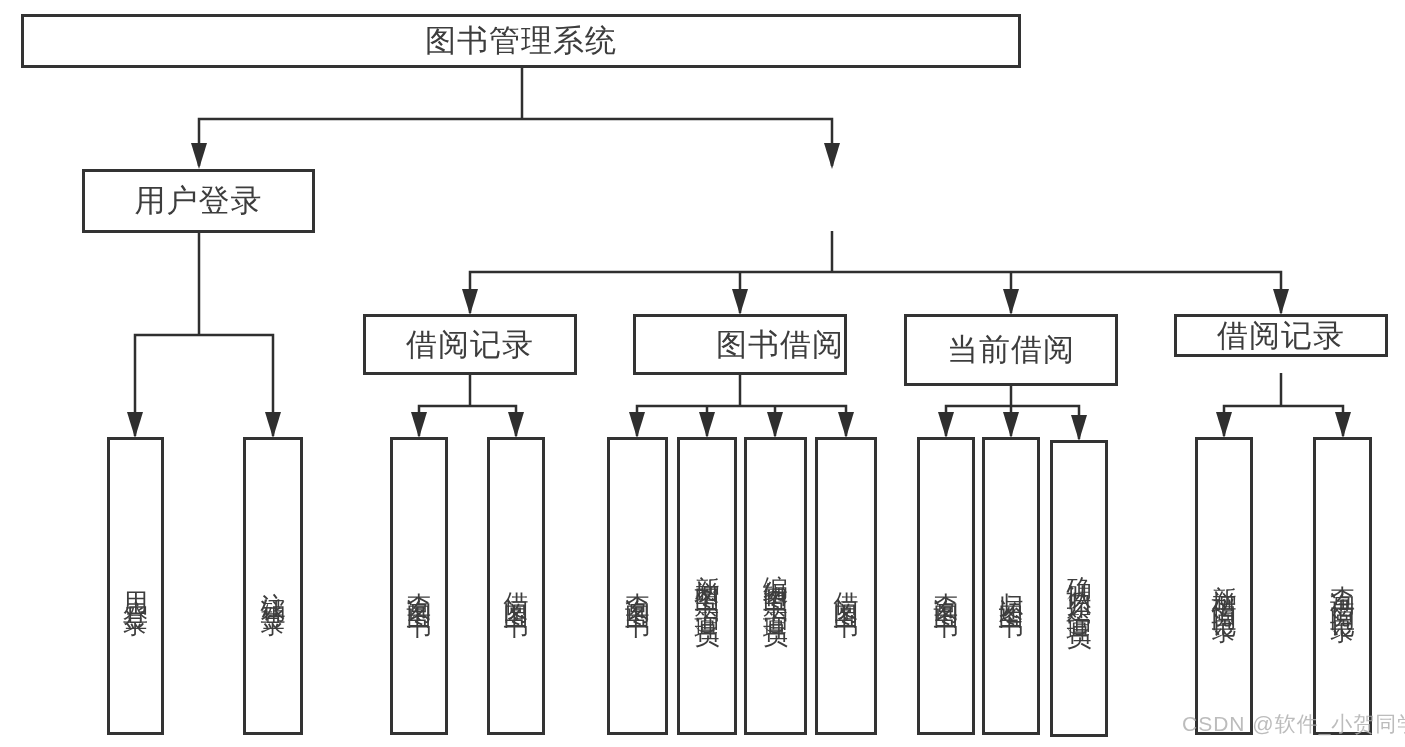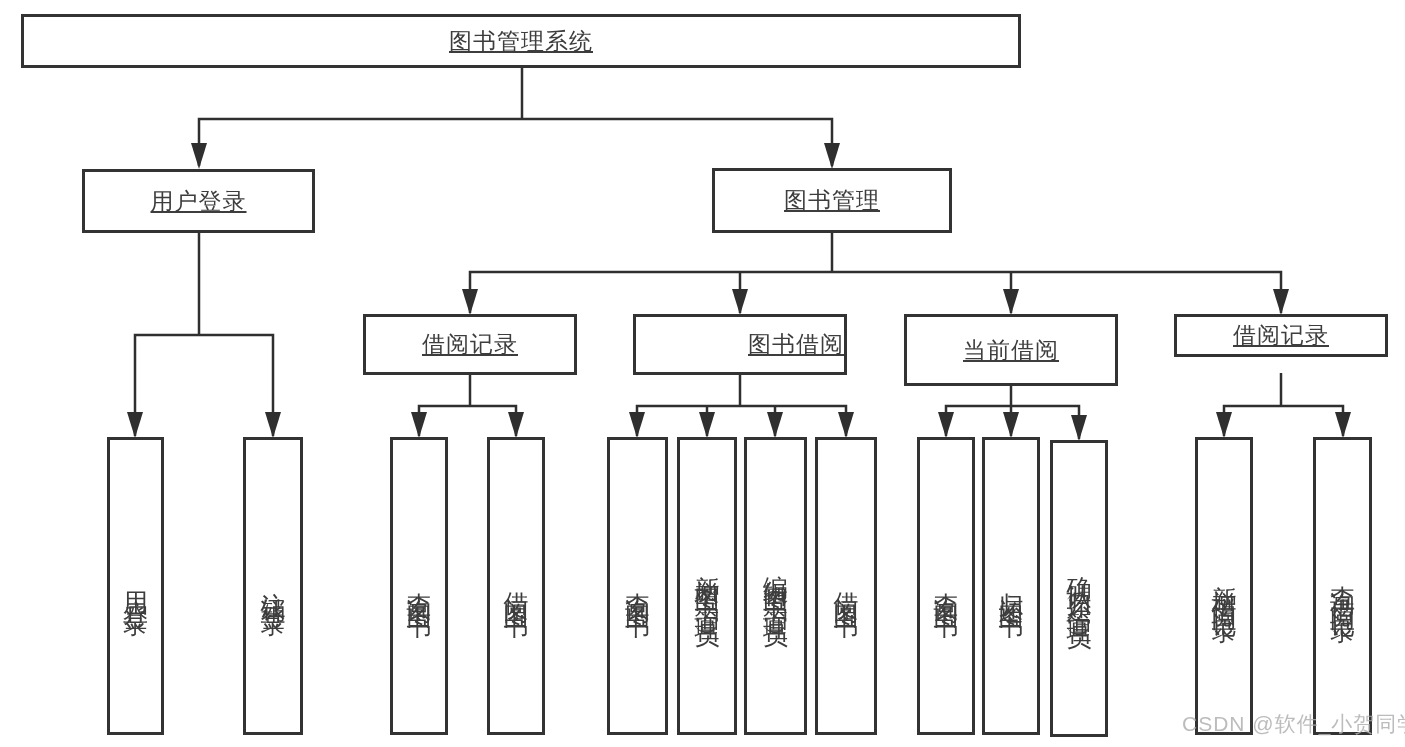--- a/index.html
+++ b/index.html
@@ -28,24 +28,23 @@
     box-sizing: border-box;
     background: #ffffff;
     border: 3px solid #333333;
     color: #3d3d3d;
     display: flex;
     align-items: center;
     justify-content: center;
     z-index: 2;
   }
   .hnode {
-    font-size: 23px;
+    font-size: 31px;
     letter-spacing: 1px;
     white-space: nowrap;
-    text-decoration: underline;
   }
   .vnode {
     font-size: 25px;
   }
   .vnode .vtext {
     writing-mode: vertical-rl;
     text-orientation: mixed;
     letter-spacing: 7px;
     line-height: 1.0;
     white-space: nowrap;
@@ -117,23 +116,20 @@
     </g>
   </svg>
 
   <div class="node hnode" style="left:21px; top:14px; width:1000px; height:54px;">
     <span>图书管理系统</span>
   </div>
 
   <div class="node hnode" style="left:82px; top:169px; width:233px; height:64px;">
     <span>用户登录</span>
   </div>
-  <div class="node hnode" style="left:712px; top:168px; width:240px; height:65px;">
-    <span>图书管理</span>
-  </div>
 
   <div class="node hnode" style="left:363px; top:314px; width:214px; height:61px;">
     <span>借阅记录</span>
   </div>
   <div class="node hnode" style="left:633px; top:314px; width:214px; height:61px;justify-content:flex-end;">
     <span>图书借阅</span>
   </div>
   <div class="node hnode" style="left:904px; top:314px; width:214px; height:72px;align-items:center;">
     <span>当前借阅</span>
   </div>

